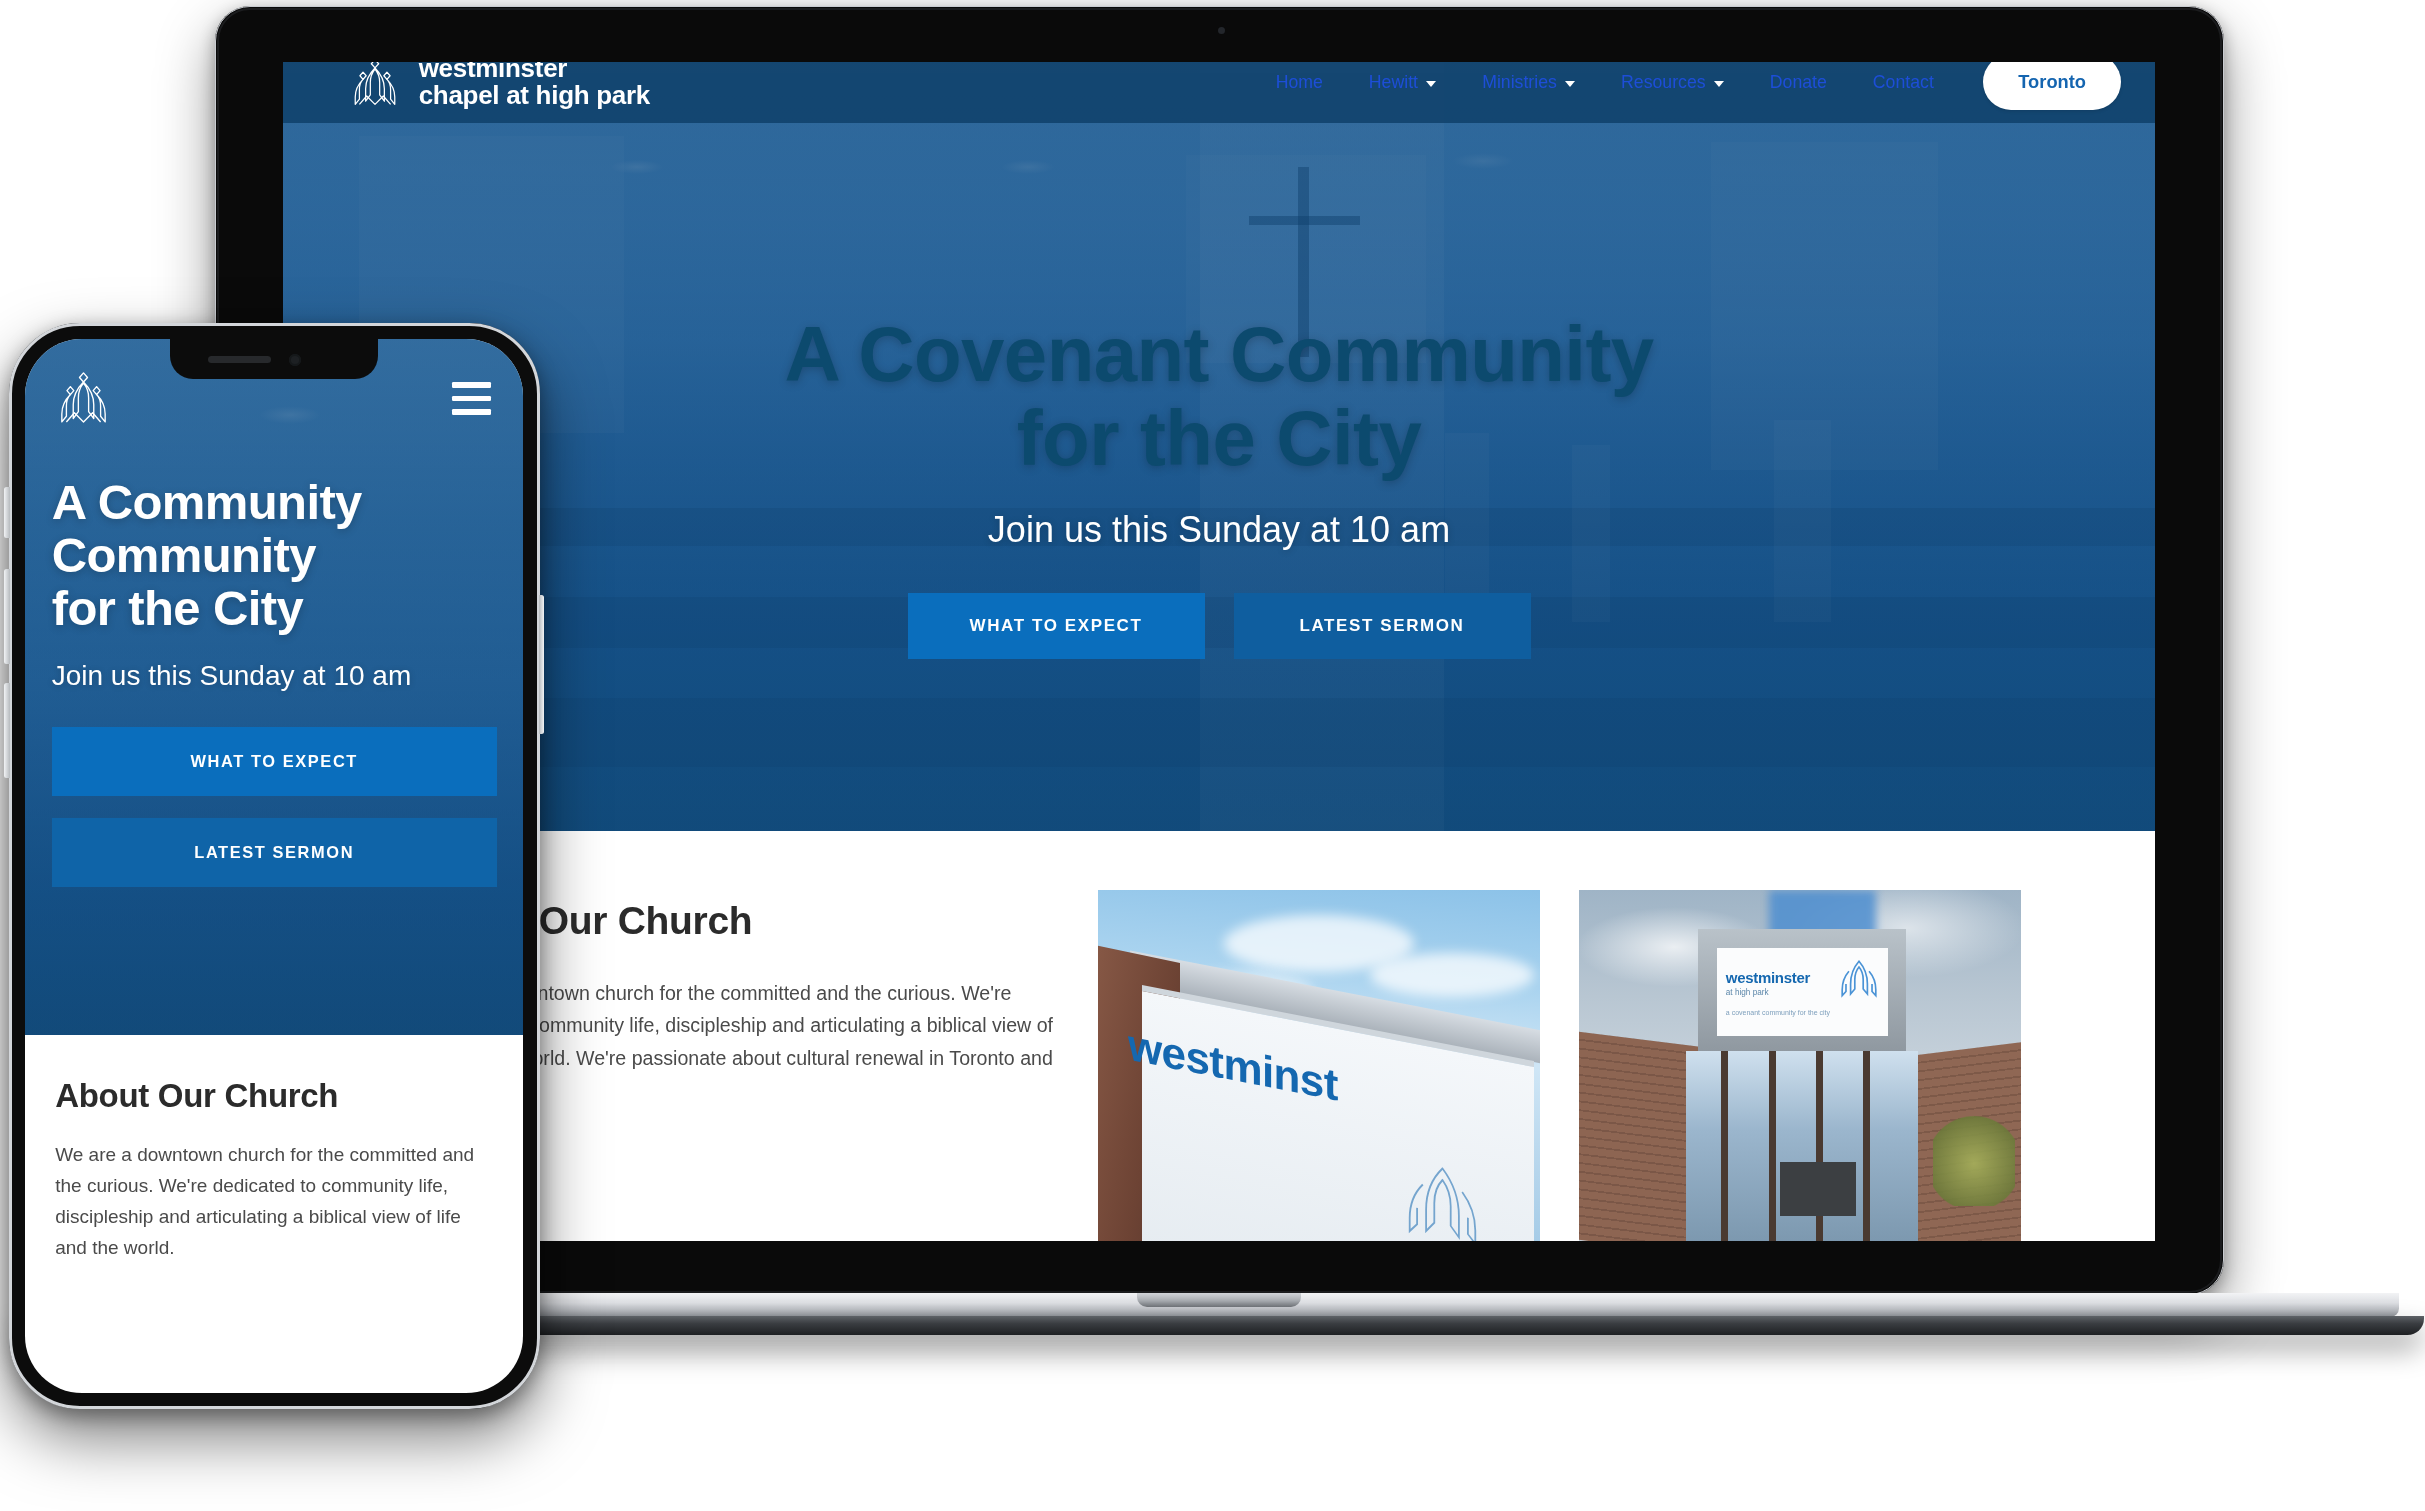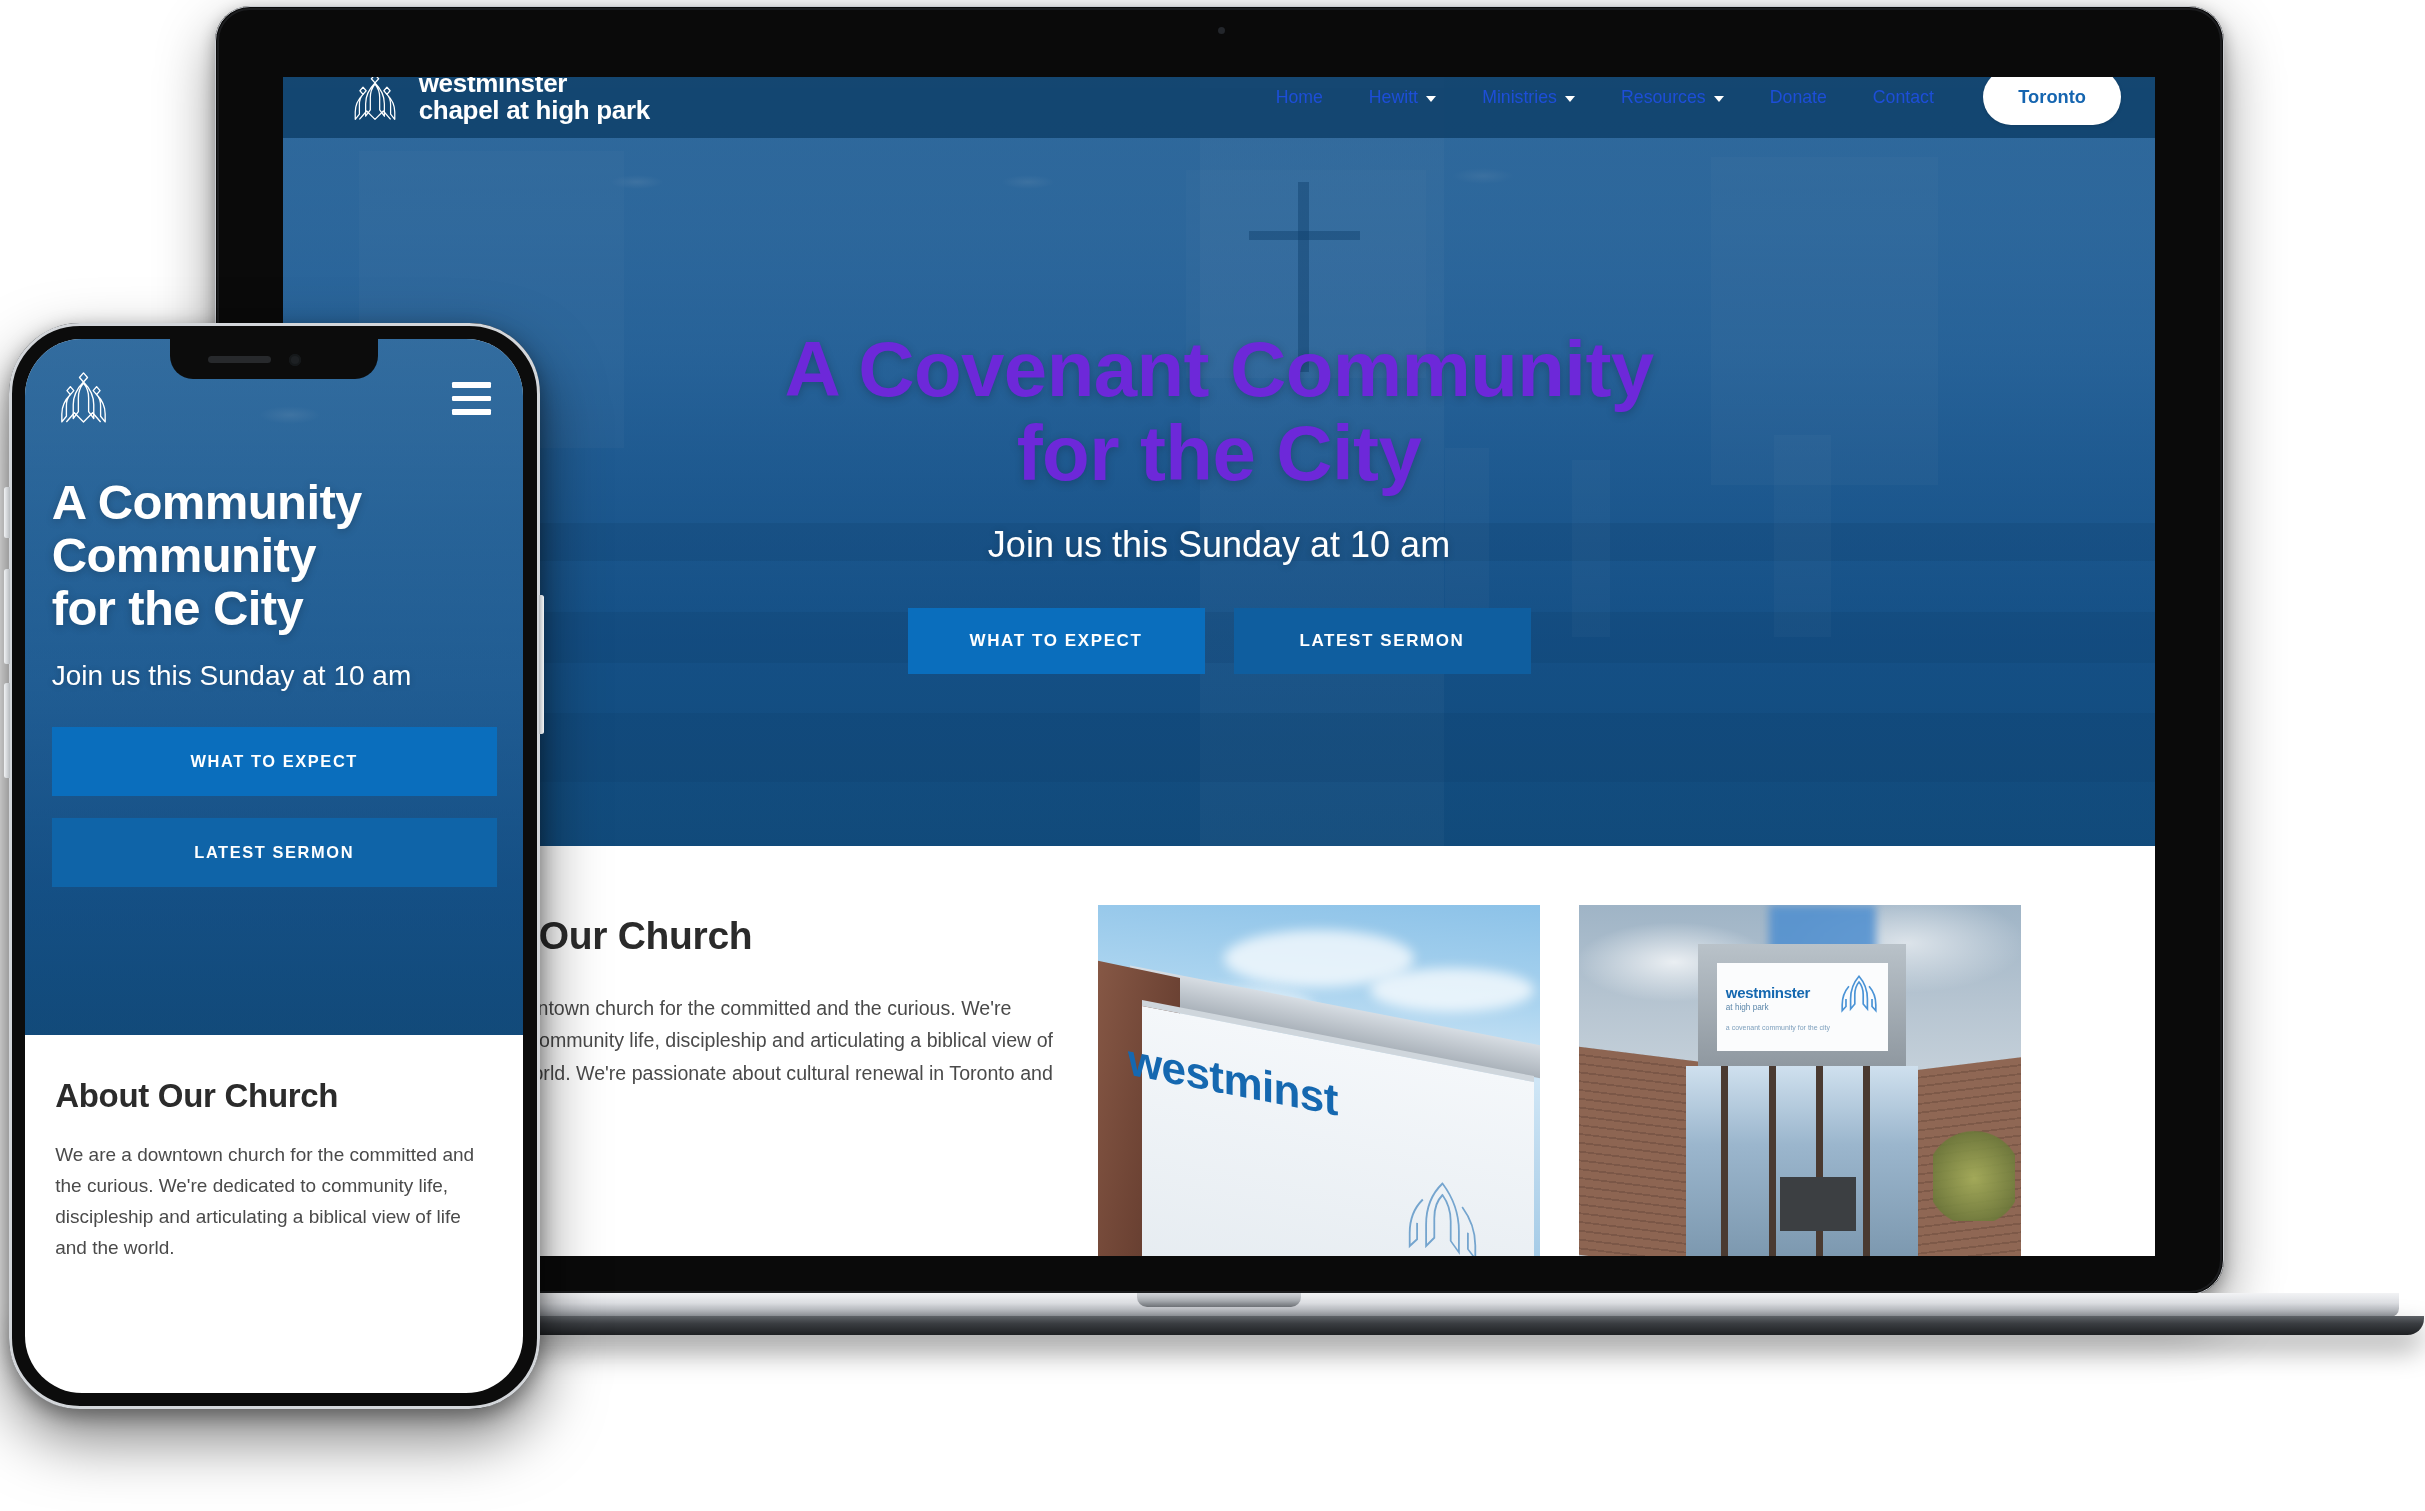--- a/index.html
+++ b/index.html
@@ -63,21 +63,20 @@
 
   
   .screen {
     position: absolute;
     left: 68px;
     top: 56px;
     width: 1872px;
     height: 1179px;
     background: #ffffff;
     overflow: hidden;
-    margin-top: 15px;
   }
 
   
   .laptop-base {
     position:absolute;
     left:-176px;
     top:1287px;
     width: 2360px;
     height: 24px;
     background: linear-gradient(180deg,#f2f3f5 0%,#dcdee2 42%,#b9bcc1 72%,#8d9196 100%);
@@ -236,21 +235,21 @@
     position:relative;
     z-index:3;
     height:100%;
     display:flex;
     flex-direction:column;
     align-items:center;
     justify-content:flex-start;
     padding-top:190px;
   }
   .hero-title{
-    color:#6d28d9;
+    color:#0c4a6e;
     font-size:78px;
     font-weight:bold;
     line-height:1.07;
     text-align:center;
     letter-spacing:-0.6px;
     max-width:1263px;
     text-shadow: 0 1.9px 10px rgba(0,0,0,.22);
   }
   .hero-sub{
     margin-top:29px;

